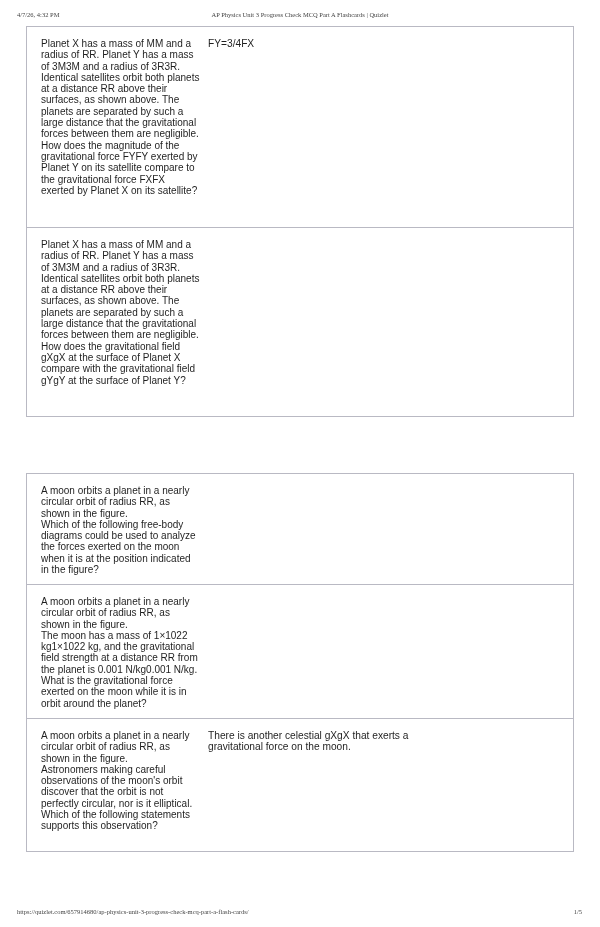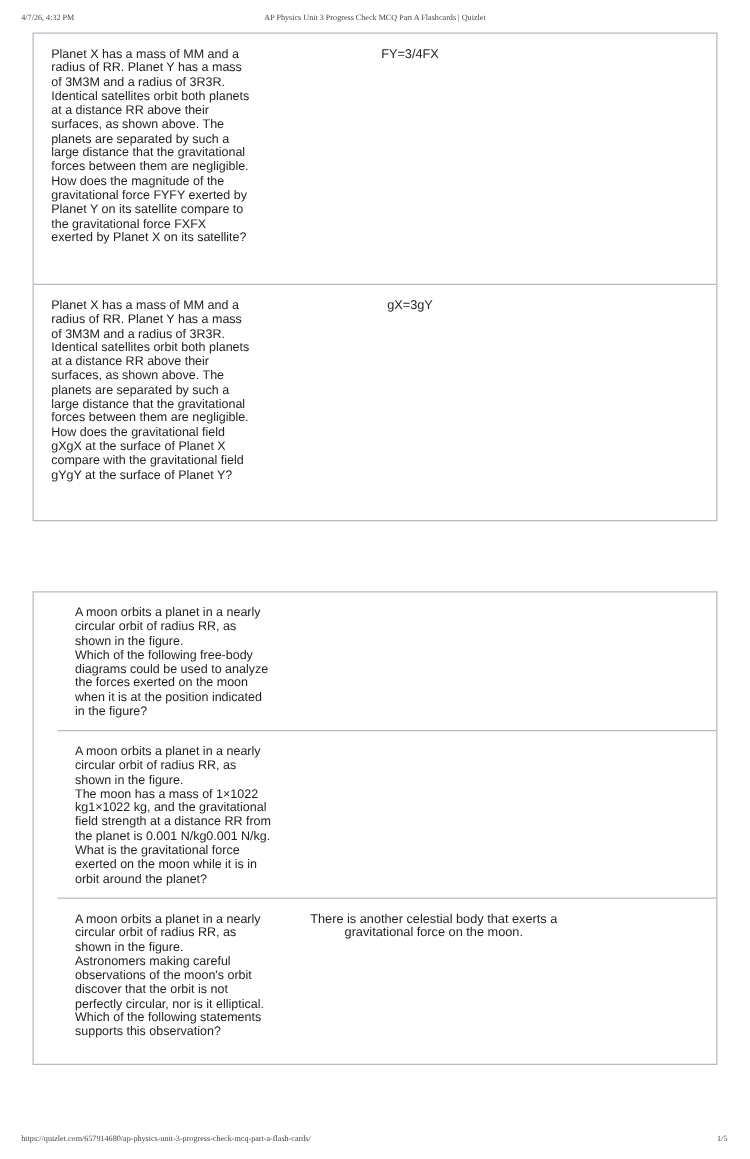--- a/index.html
+++ b/index.html
@@ -32,45 +32,44 @@
 
     .card-group {
       position: absolute;
       left: 26px;
       width: 548px;
       border: 1px solid #b9b9c3;
       box-sizing: border-box;
       background: #fff;
     }
     .card-group.g1 { top: 26px; height: 391px; }
-    .card-group.g2 { top: 473px; height: 379px; padding-left: 19px; }
+    .card-group.g2 { top: 473px; height: 379px; }
 
     .card {
       position: relative;
       display: flex;
       box-sizing: border-box;
       border-bottom: 1px solid #b9b9c3;
     }
     .card:last-child { border-bottom: none; }
     .card .term {
       width: 160px;
       margin-left: 14px;
       padding-top: 11px;
       font-size: 10px;
       line-height: 11.3px;
       white-space: pre-line;
     }
     .card .definition {
-      margin-left: 17px;
+      margin-left: 7px;
       width: 220px;
       padding-top: 11px;
       font-size: 10.2px;
       line-height: 11.3px;
       white-space: pre-line;
-      text-align: center;
     }
     .g1 .card.c1 { height: 201px; }
     .g1 .card.c2 { height: 188px; }
     .g2 .card.c1 { height: 111px; }
     .g2 .card.c2 { height: 134px; }
     .g2 .card.c3 { height: 132px; }
   </style>
 </head>
 <body>
 
@@ -81,36 +80,35 @@
 
 <div class="card-group g1">
   <div class="card c1">
     <div class="term">Planet X has a mass of MM and a radius of RR. Planet Y has a mass of 3M3M and a radius of 3R3R. Identical satellites orbit both planets at a distance RR above their surfaces, as shown above. The planets are separated by such a large distance that the gravitational forces between them are negligible.
 How does the magnitude of the gravitational force FYFY exerted by Planet Y on its satellite compare to the gravitational force FXFX exerted by Planet X on its satellite?</div>
     <div class="definition">FY=3/4FX</div>
   </div>
   <div class="card c2">
     <div class="term">Planet X has a mass of MM and a radius of RR. Planet Y has a mass of 3M3M and a radius of 3R3R. Identical satellites orbit both planets at a distance RR above their surfaces, as shown above. The planets are separated by such a large distance that the gravitational forces between them are negligible.
 How does the gravitational field gXgX at the surface of Planet X compare with the gravitational field gYgY at the surface of Planet Y?</div>
-    <div class="definition">gX=3gY</div>
   </div>
 </div>
 
 <div class="card-group g2">
   <div class="card c1">
     <div class="term">A moon orbits a planet in a nearly circular orbit of radius RR, as shown in the figure.
 Which of the following free-body diagrams could be used to analyze the forces exerted on the moon when it is at the position indicated in the figure?</div>
   </div>
   <div class="card c2">
     <div class="term">A moon orbits a planet in a nearly circular orbit of radius RR, as shown in the figure.
 The moon has a mass of 1×1022 kg1×1022 kg, and the gravitational field strength at a distance RR from the planet is 0.001 N/kg0.001 N/kg. What is the gravitational force exerted on the moon while it is in orbit around the planet?</div>
   </div>
   <div class="card c3">
     <div class="term">A moon orbits a planet in a nearly circular orbit of radius RR, as shown in the figure.
 Astronomers making careful observations of the moon's orbit discover that the orbit is not perfectly circular, nor is it elliptical. Which of the following statements supports this observation?</div>
-    <div class="definition">There is another celestial body that exerts a gravitational force on the moon.</div>
+    <div class="definition">There is another celestial gXgX that exerts a gravitational force on the moon.</div>
   </div>
 </div>
 
 <div class="print-footer">
   <span class="left">https://quizlet.com/657914680/ap-physics-unit-3-progress-check-mcq-part-a-flash-cards/</span>
   <span class="right">1/5</span>
 </div>
 
 </body></html>

